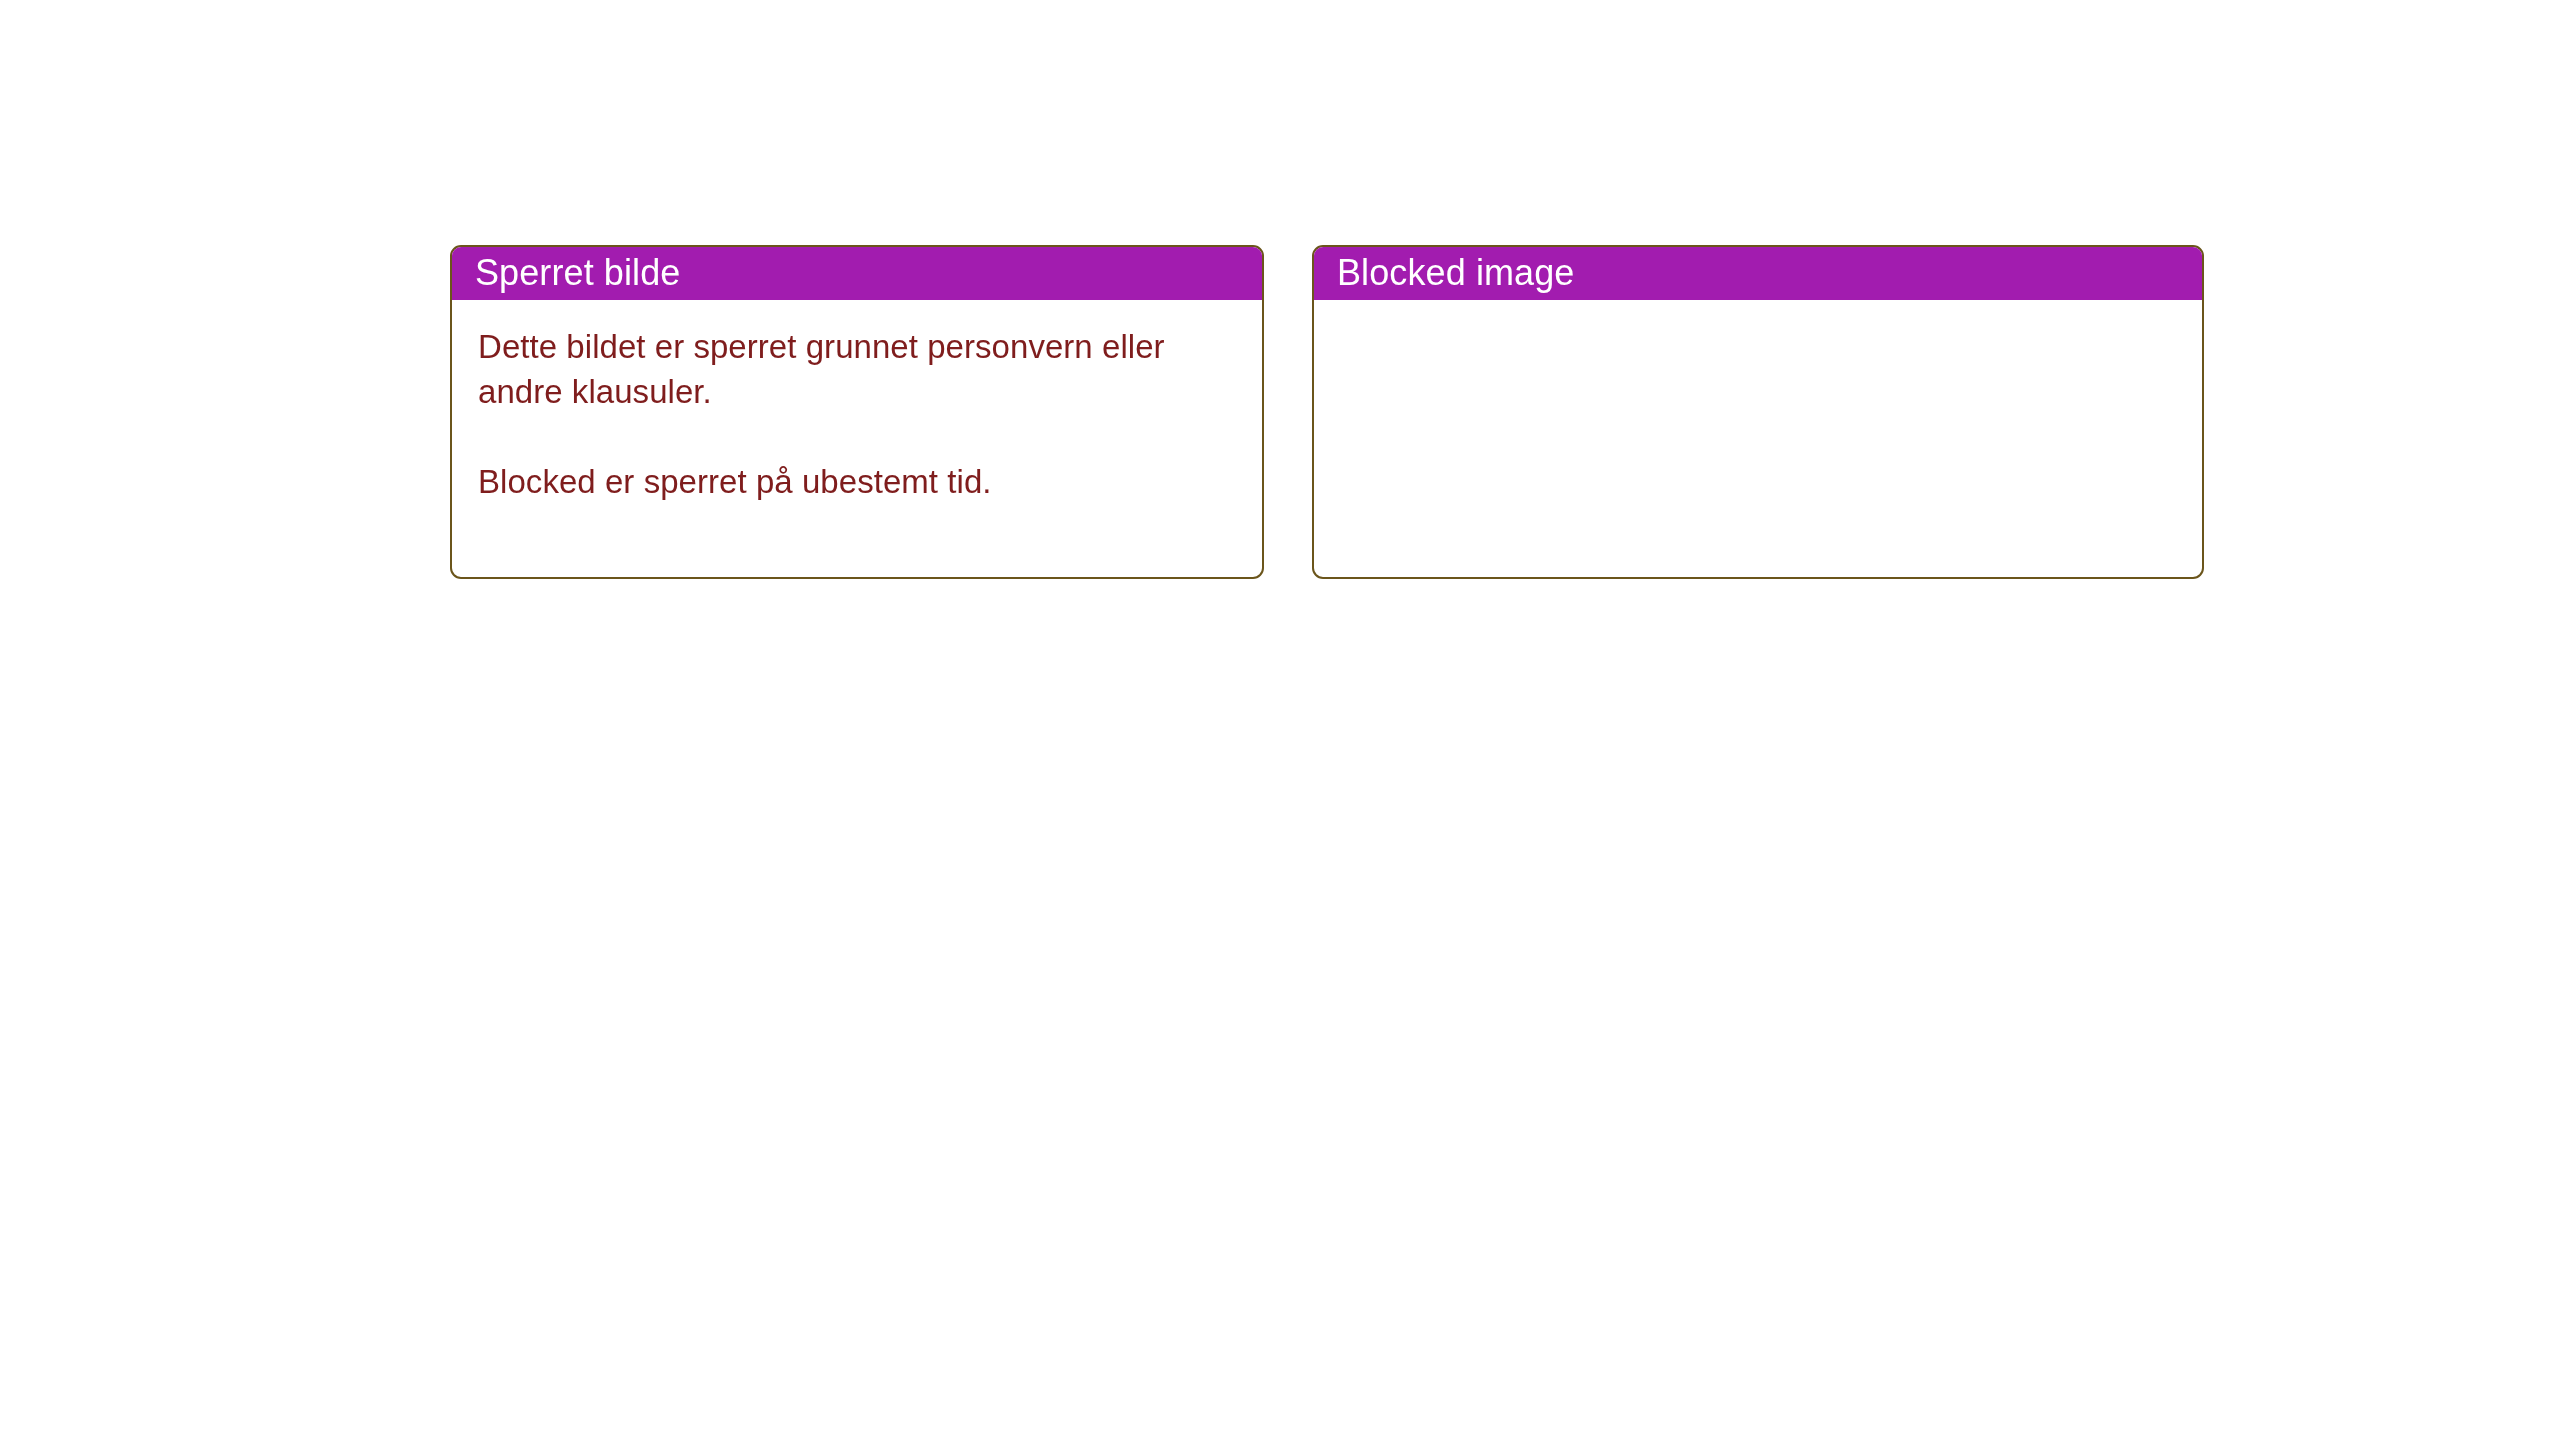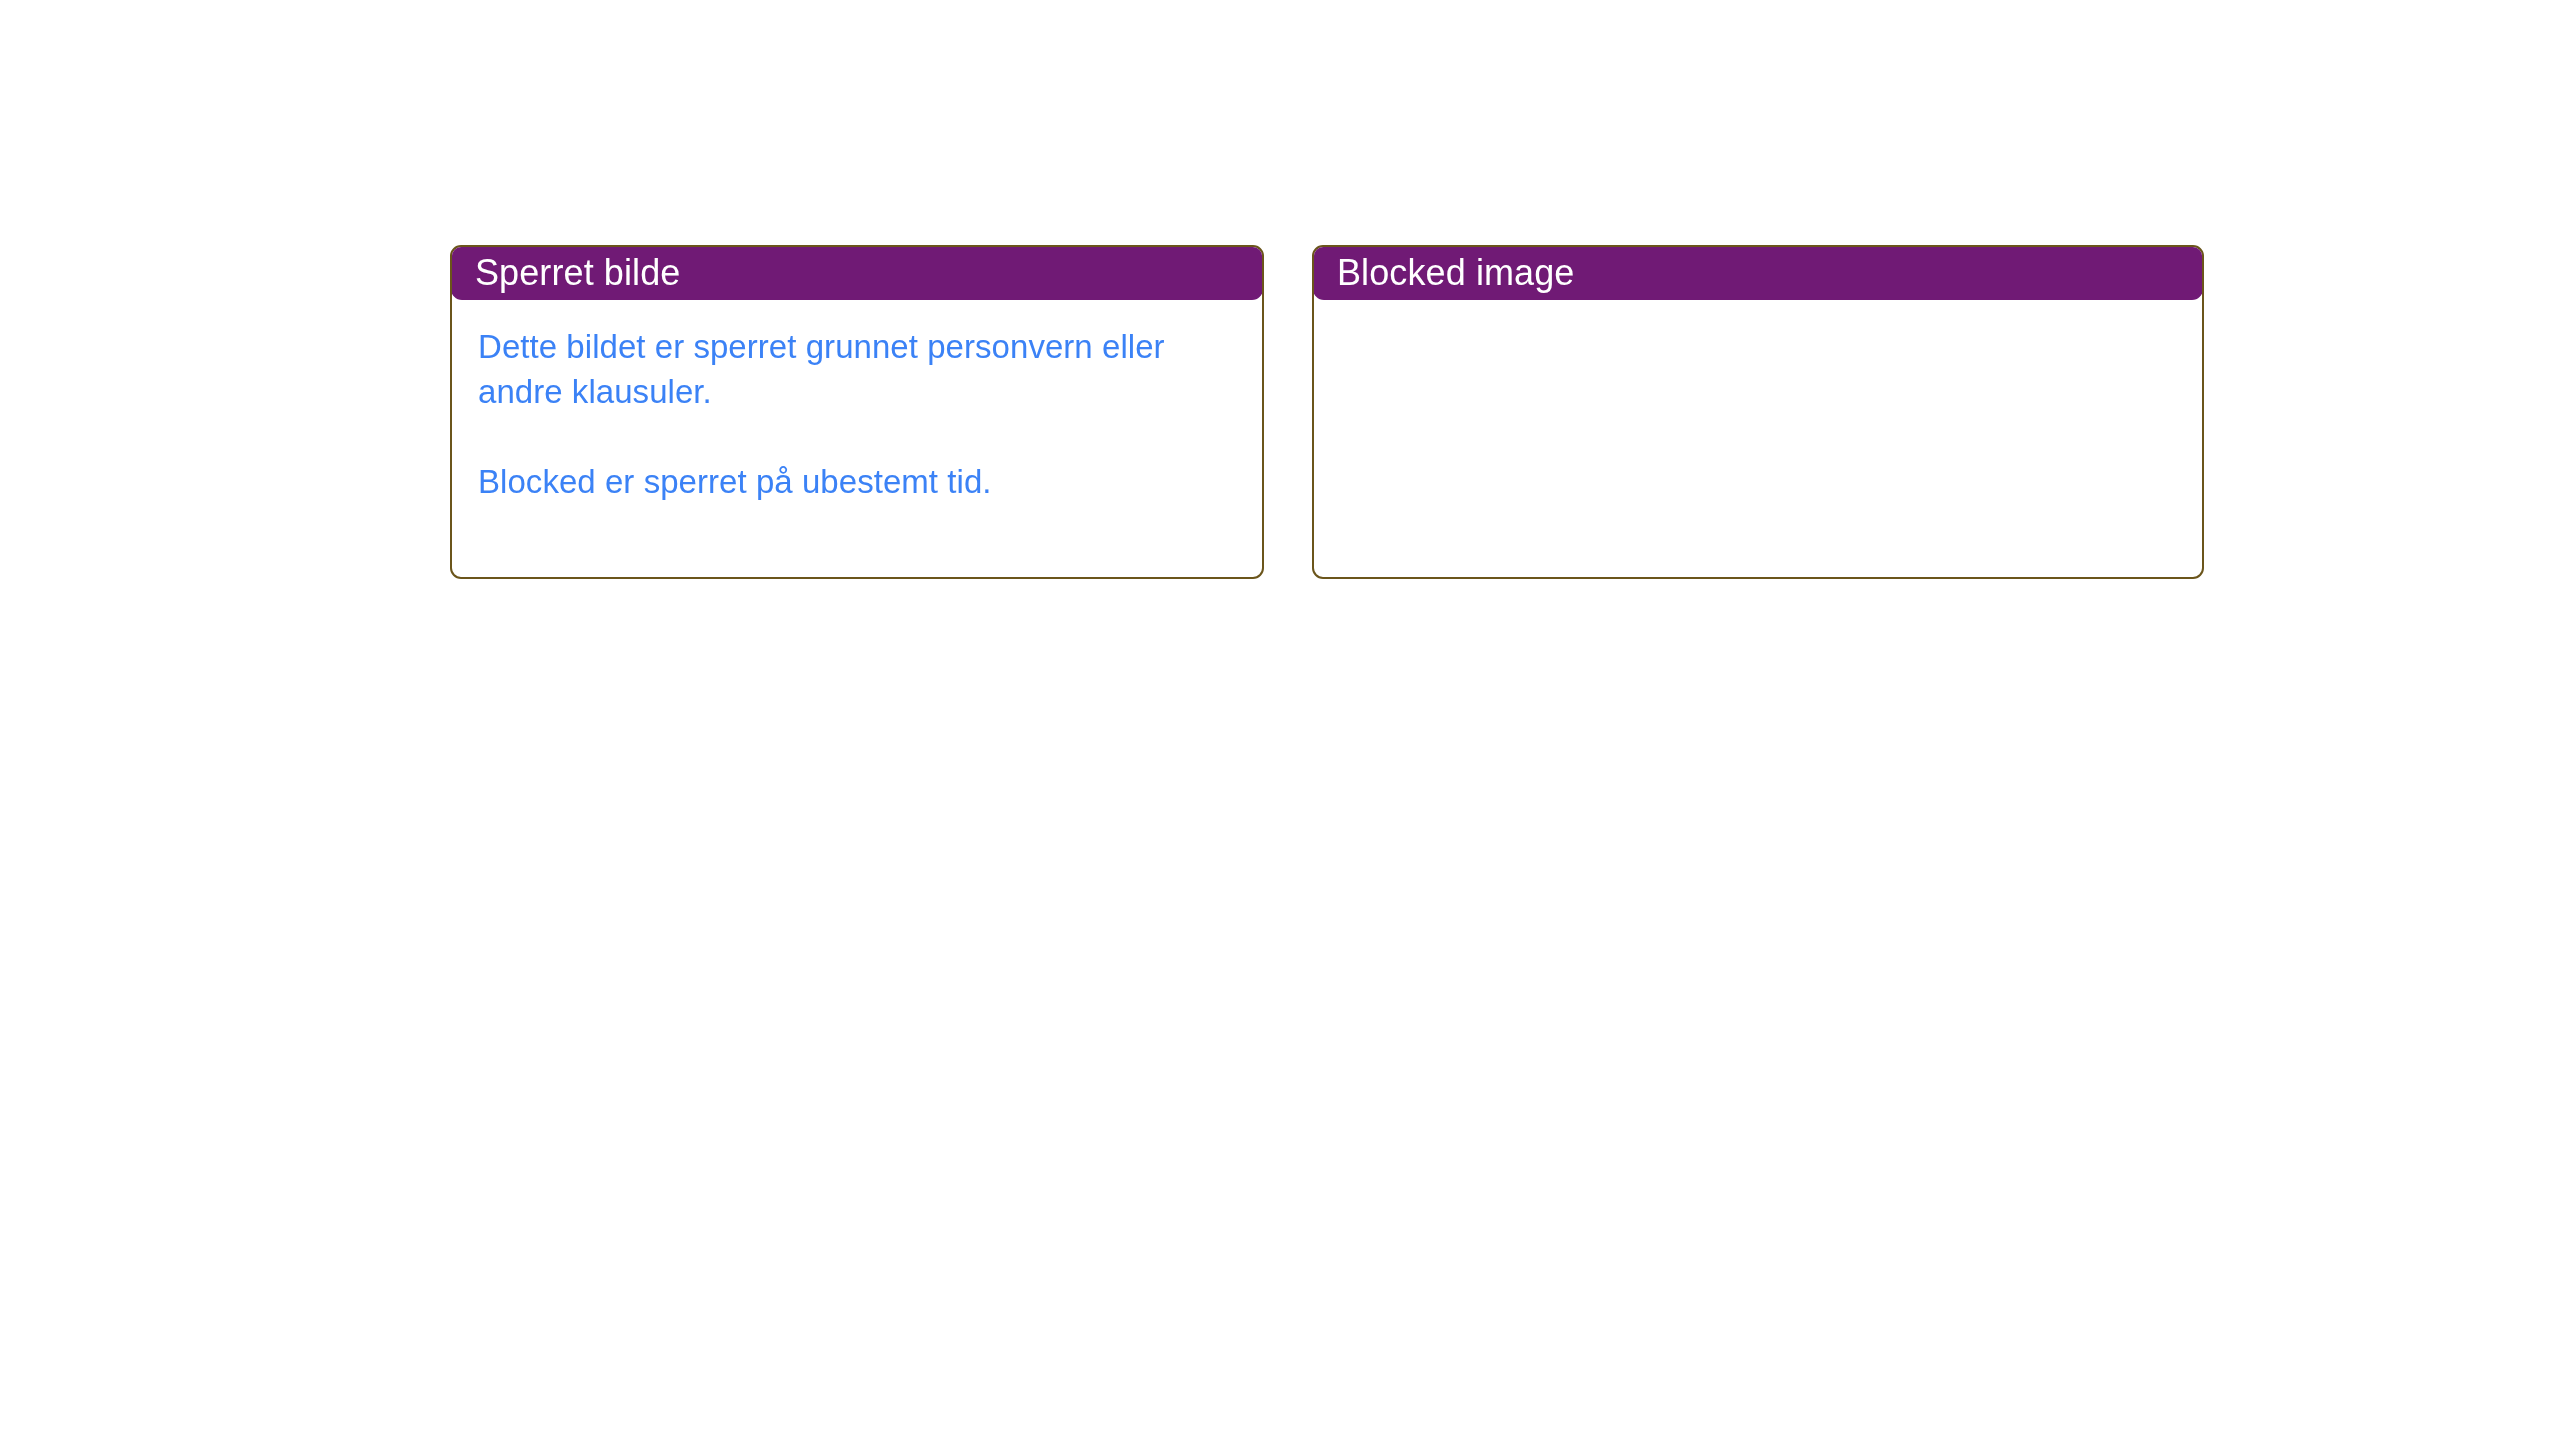--- a/index.html
+++ b/index.html
@@ -41,45 +41,44 @@
   .card-en {
     left: 1312px;
     top: 245px;
     width: 892px;
     height: 334px;
   }
 
   .card-header {
     box-sizing: border-box;
     height: 54px;
-    background: #701a75;
+    background: #a21caf;
     display: flex;
     align-items: center;
     padding: 0 0 0 24px;
     margin: -1px -1px 0 -1px;
-    border-radius: 11px;
   }
 
   .card-title {
     color: #ffffff;
     font-size: 36px;
     line-height: 40px;
     font-weight: 400;
     letter-spacing: 0.1px;
     white-space: nowrap;
   }
 
   .card-body {
     box-sizing: border-box;
     padding: 24px 26px 0 26px;
     background: #ffffff;
   }
 
   .body-paragraph {
-    color: #3b82f6;
+    color: #7f1d1d;
     font-size: 33px;
     line-height: 45px;
     font-weight: 400;
     margin: 0;
     letter-spacing: 0.05px;
   }
 
   .paragraph-gap {
     height: 45px;
   }

